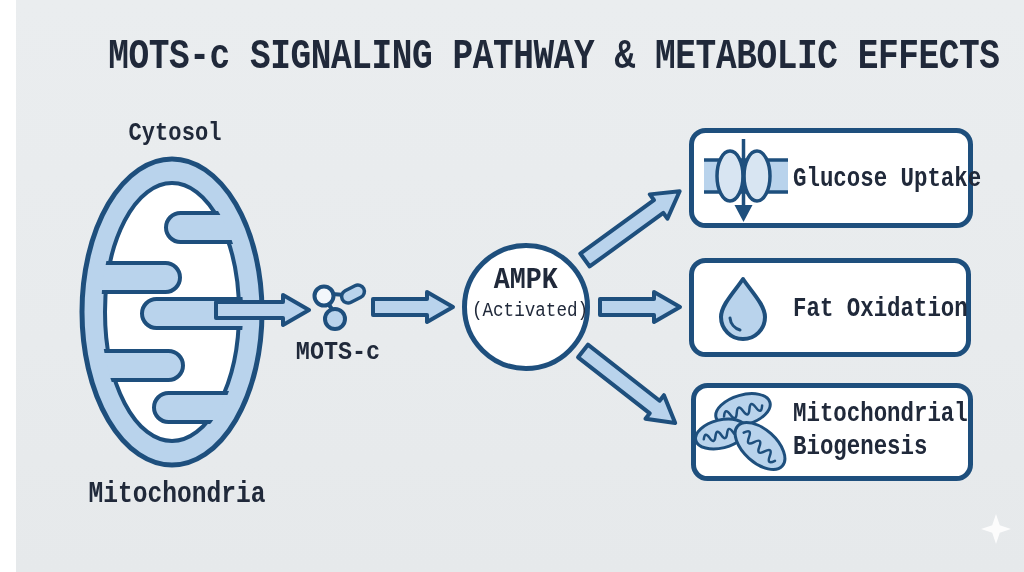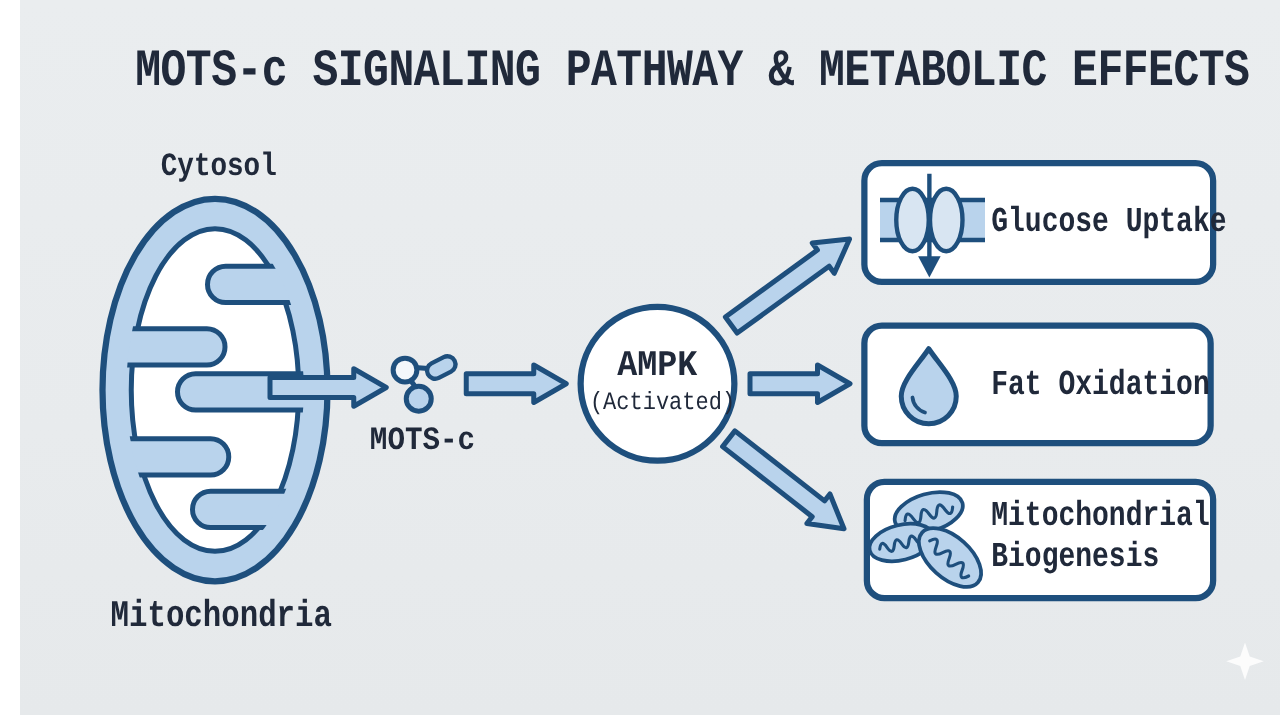--- a/index.html
+++ b/index.html
@@ -38,21 +38,21 @@
     left:0;right:0;top:33px;
     text-align:center;
     font-size:42px;
     letter-spacing:-0.5px;
     transform:scaleX(.82);
   }
   .lbl-cytosol{left:159px;top:118px;font-size:26px;transform:translateX(-50%) scaleX(.85);}
   .lbl-mito{left:161px;top:477px;font-size:30px;transform:translateX(-50%) scaleX(.82);}
   .lbl-motsc{left:322px;top:337px;font-size:26px;transform:translateX(-50%) scaleX(.9);}
   .ampk-text{
-    position:absolute;left:448px;top:278px;width:124px;
+    position:absolute;left:448px;top:266px;width:124px;
     text-align:center;color:var(--ink);line-height:1;
   }
   .ampk-name{display:inline-block;font-size:29px;font-weight:700;transform:scaleX(.92);}
   .ampk-state{display:inline-block;font-size:20px;font-weight:400;margin-top:6px;transform:scaleX(.88);}
   .effect-label{
     position:absolute;left:777px;
     color:var(--ink);font-weight:700;font-size:28px;
     transform-origin:left center;transform:scaleX(.8);
     white-space:nowrap;line-height:33px;
   }

